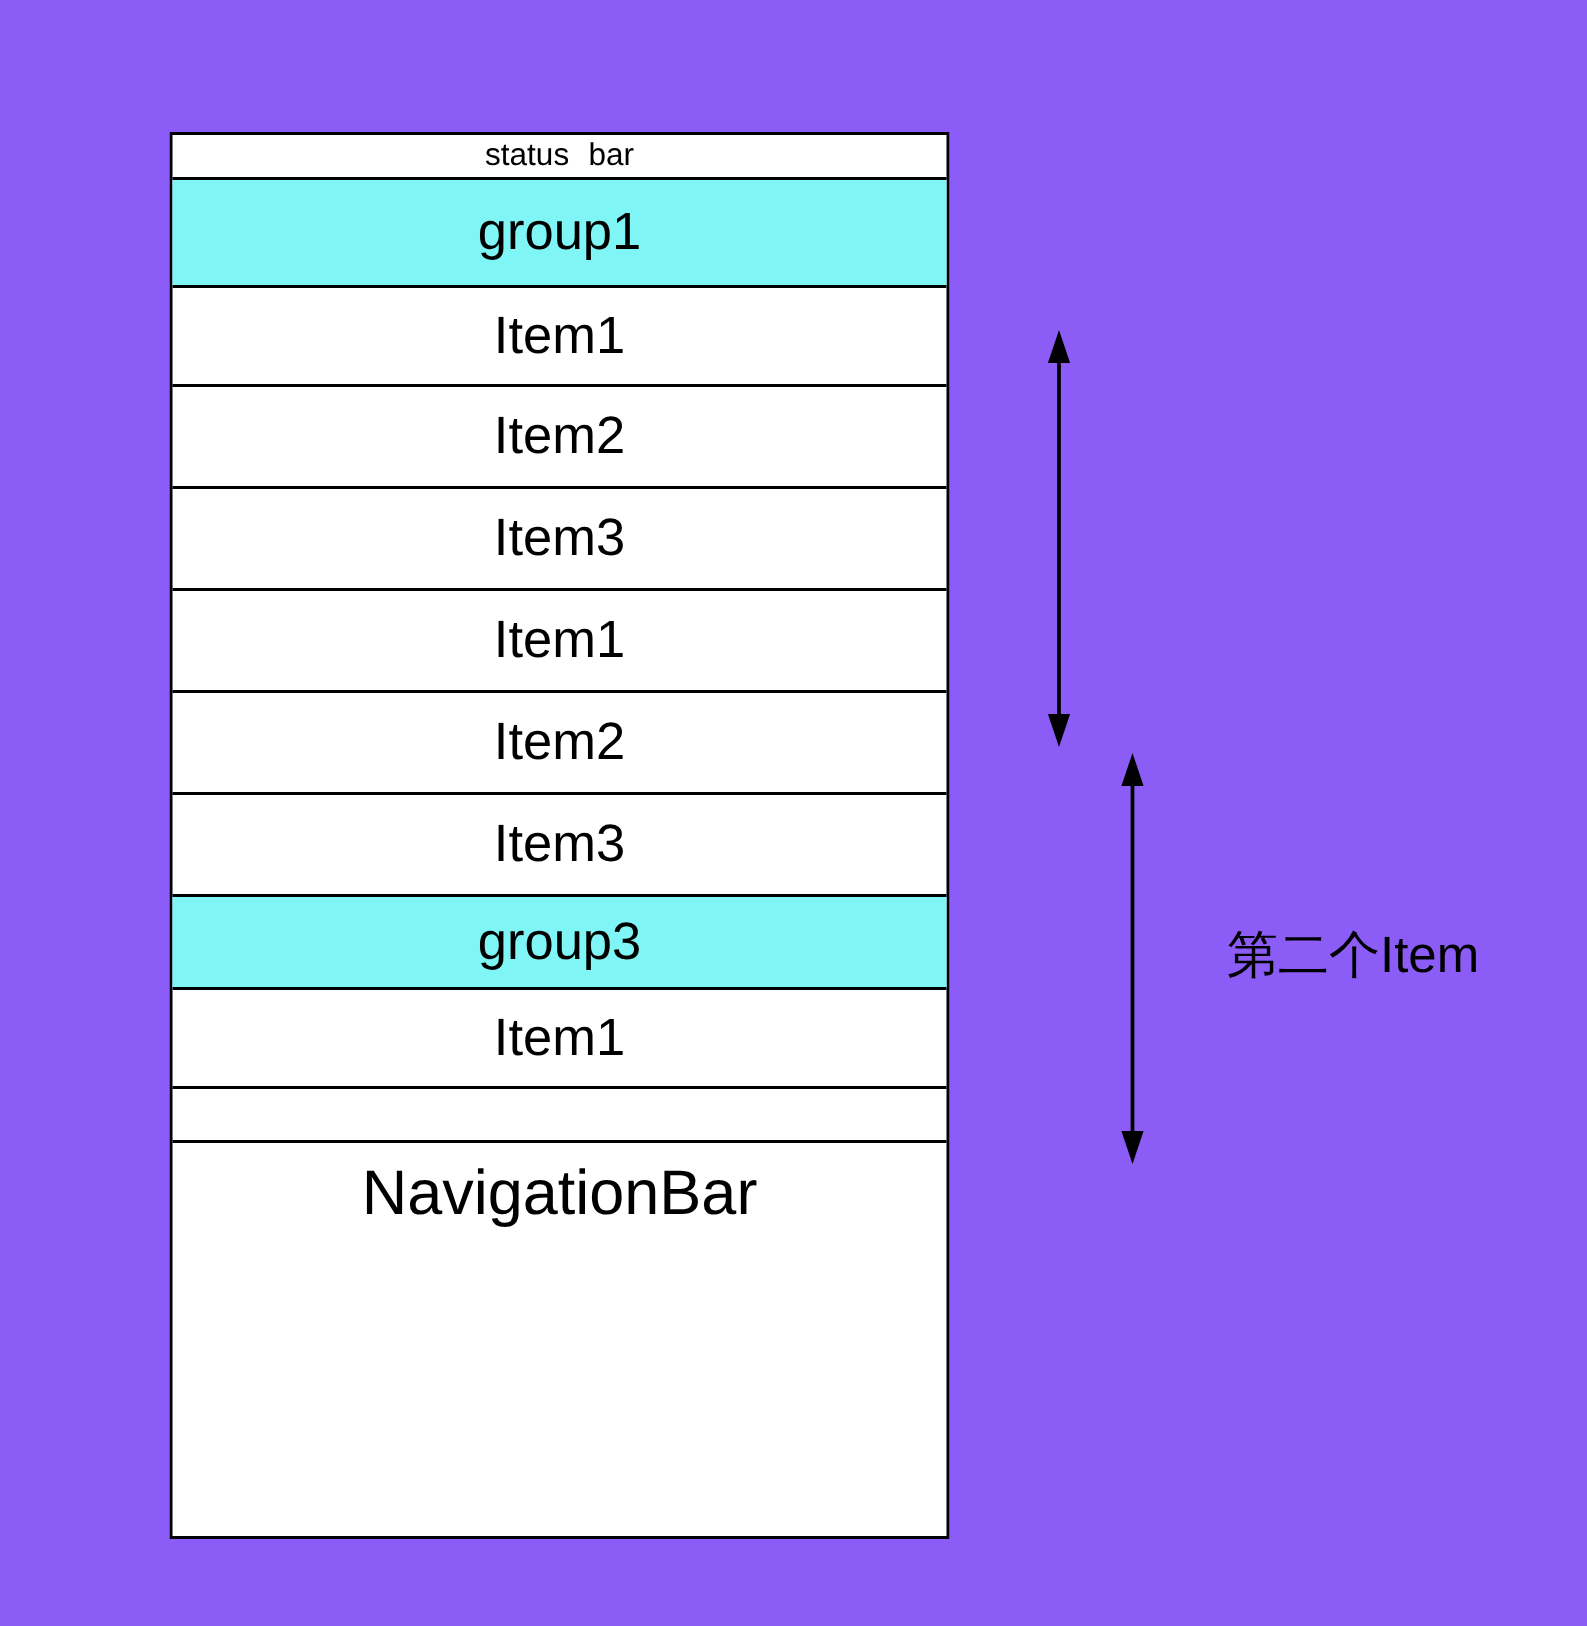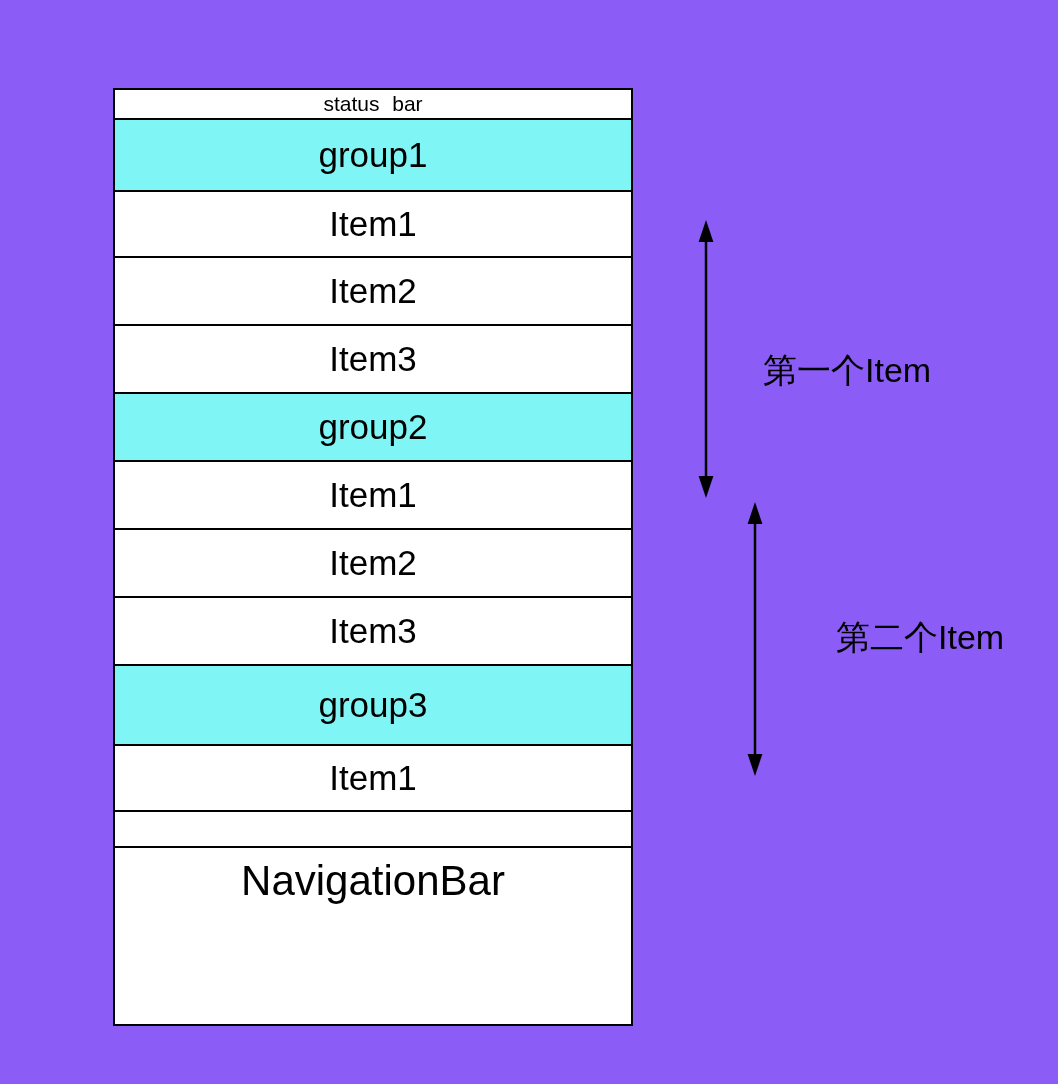--- a/index.html
+++ b/index.html
@@ -65,39 +65,37 @@
 <body>
 
 <div class="canvas">
 
   <div class="phone">
     <div class="row row--status" style="height:30px">status bar</div>
     <div class="row row--group" style="height:72px">group1</div>
     <div class="row" style="height:66px">Item1</div>
     <div class="row" style="height:68px">Item2</div>
     <div class="row" style="height:68px">Item3</div>
-    <div class="row row--group" style="height:68px">group2</div>
     <div class="row" style="height:68px">Item1</div>
     <div class="row" style="height:68px">Item2</div>
     <div class="row" style="height:68px">Item3</div>
-    <div class="row row--group" style="height:80px">group3</div>
+    <div class="row row--group" style="height:62px">group3</div>
     <div class="row" style="height:66px">Item1</div>
     <div class="row" style="height:36px"></div>
     <div class="row row--nav" style="height:66px">NavigationBar</div>
   </div>
 
   <svg class="arrow" style="left:686px; top:219px;" width="40" height="280" viewBox="0 0 40 280">
     <line x1="20" y1="16" x2="20" y2="264" stroke="#000000" stroke-width="2.5"></line>
     <polygon points="20,1 12.6,23 27.4,23" fill="#000000"></polygon>
     <polygon points="20,279 12.6,257 27.4,257" fill="#000000"></polygon>
   </svg>
 
   <svg class="arrow" style="left:735px; top:501px;" width="40" height="276" viewBox="0 0 40 276">
     <line x1="20" y1="16" x2="20" y2="260" stroke="#000000" stroke-width="2.5"></line>
     <polygon points="20,1 12.6,23 27.4,23" fill="#000000"></polygon>
     <polygon points="20,275 12.6,253 27.4,253" fill="#000000"></polygon>
   </svg>
 
-  <div class="annot" style="left:763px; top:352px;">第一个Item</div>
 
-  <div class="annot" style="left:836px; top:619px;">第二个Item</div>
+  <div class="annot" style="left:818px; top:619px;">第二个Item</div>
 
 </div>
 
 </body></html>

